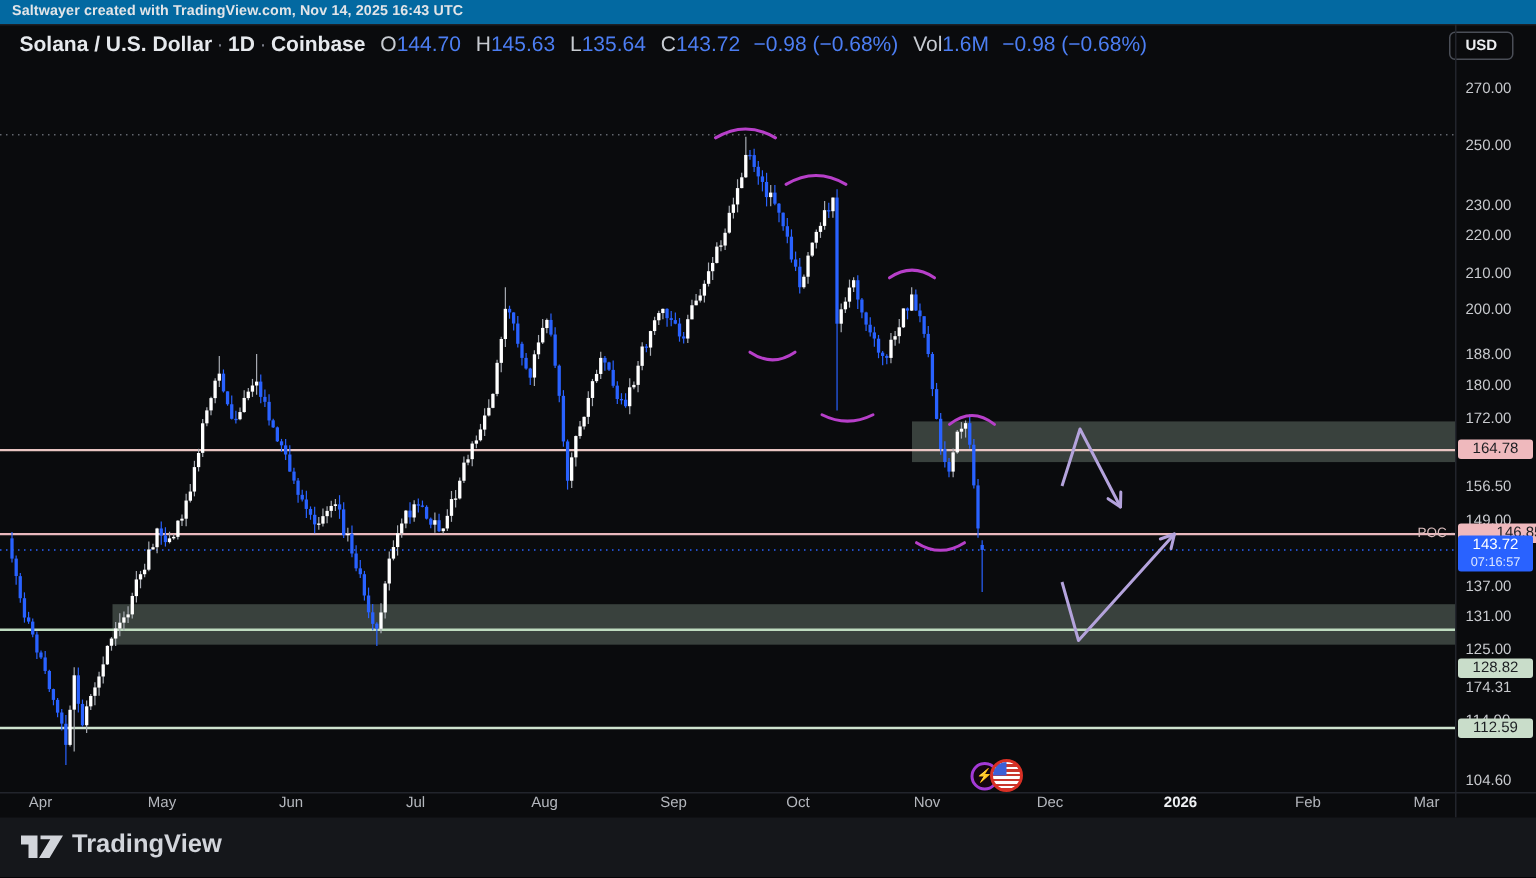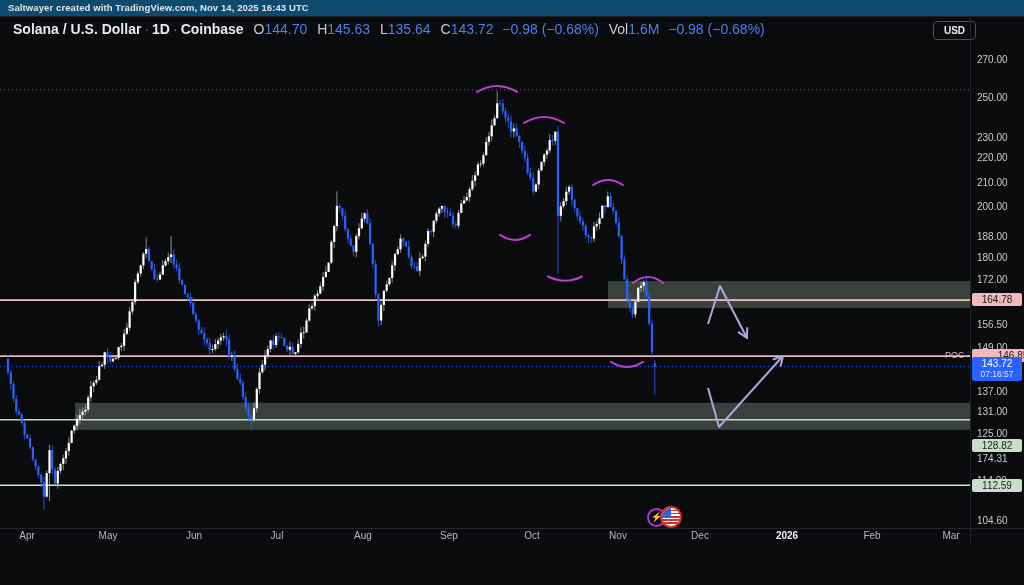--- a/index.html
+++ b/index.html
@@ -1,26 +1,26 @@
 <!DOCTYPE html>
 <html><head>
 <meta charset="utf-8">
 <style>
   html,body{margin:0;padding:0;background:#000;}
   .screen{position:relative;width:1024px;height:585px;background:#0a0b0d;overflow:hidden;
           font-family:"Liberation Sans",sans-serif;color:#d1d4dc;}
-  .topbar{position:absolute;left:0;top:0;width:1024px;height:16px;background:#0c4a6e;}
+  .topbar{position:absolute;left:0;top:0;width:1024px;height:16px;background:#0369a1;}
   .topbar span{position:absolute;left:8px;top:2px;font-size:9.5px;font-weight:bold;color:#e3e5e8;letter-spacing:.1px;}
   .sep-h{position:absolute;left:0;top:16px;width:1024px;height:1px;background:#1d2026;}
   .header{position:absolute;left:13px;top:21px;font-size:14px;white-space:nowrap;}
   .header .sym{color:#e6e9ed;font-weight:bold;}
   .header .dim{color:#787b86;padding:0 3px;}
   .header .lab{color:#c7cbd1;margin-left:6px;}
   .header .val{color:#4c7ef3;}
-  .usd-btn{position:absolute;left:933px;top:21px;width:43px;height:19px;background:transparent;
+  .usd-btn{position:absolute;left:966px;top:21px;width:43px;height:19px;background:transparent;
            border:1px solid #4a4e57;border-radius:4px;color:#eceef1;font-size:10px;font-weight:bold;
            font-family:"Liberation Sans",sans-serif;line-height:17px;text-align:center;padding:0;}
   #plot{position:absolute;left:0;top:0;}
   .axis-v-border{position:absolute;left:970px;top:16px;width:1px;height:529px;background:#22252c;}
   .axis-h-border{position:absolute;left:0;top:528px;width:1024px;height:1px;background:#22252c;}
   .pricelabel{position:absolute;left:977px;width:46px;font-size:10px;color:#c8cace;}
   .badge{position:absolute;left:972px;width:50px;text-align:center;font-size:10px;border-radius:2px;line-height:13px;}
   .badge.pink{background:#efb9bd;color:#1c1e22;}
   .badge.green{background:#c9ddca;color:#1c1e22;}
   .badge.blue{background:#2962ff;color:#fff;line-height:11px;padding:1px 0;}
@@ -600,13 +600,20 @@
       <div class="monthlabel" style="left: 951px;">Mar</div>
     </div>
 
   <div class="poc-tag">POC -</div>
 
   <div class="event-icon ev-crypto">⚡</div>
   <div class="event-icon ev-flag">
     <div class="canton"></div>
   </div>
 
+  <div class="branding">
+    <svg class="logo" width="30" height="22" viewBox="0 0 30 22">
+      <path d="M0,3 h11 v15 h-6 v-9 h-5 z" fill="#d2d5db"></path>
+      <path d="M13,3 h15 l-9,15 h-7 l7.5,-12.5 h-6.5 z" fill="#d2d5db"></path>
+    </svg>
+    <span class="name">TradingView</span>
+  </div>
 </div>
 
 </body></html>

